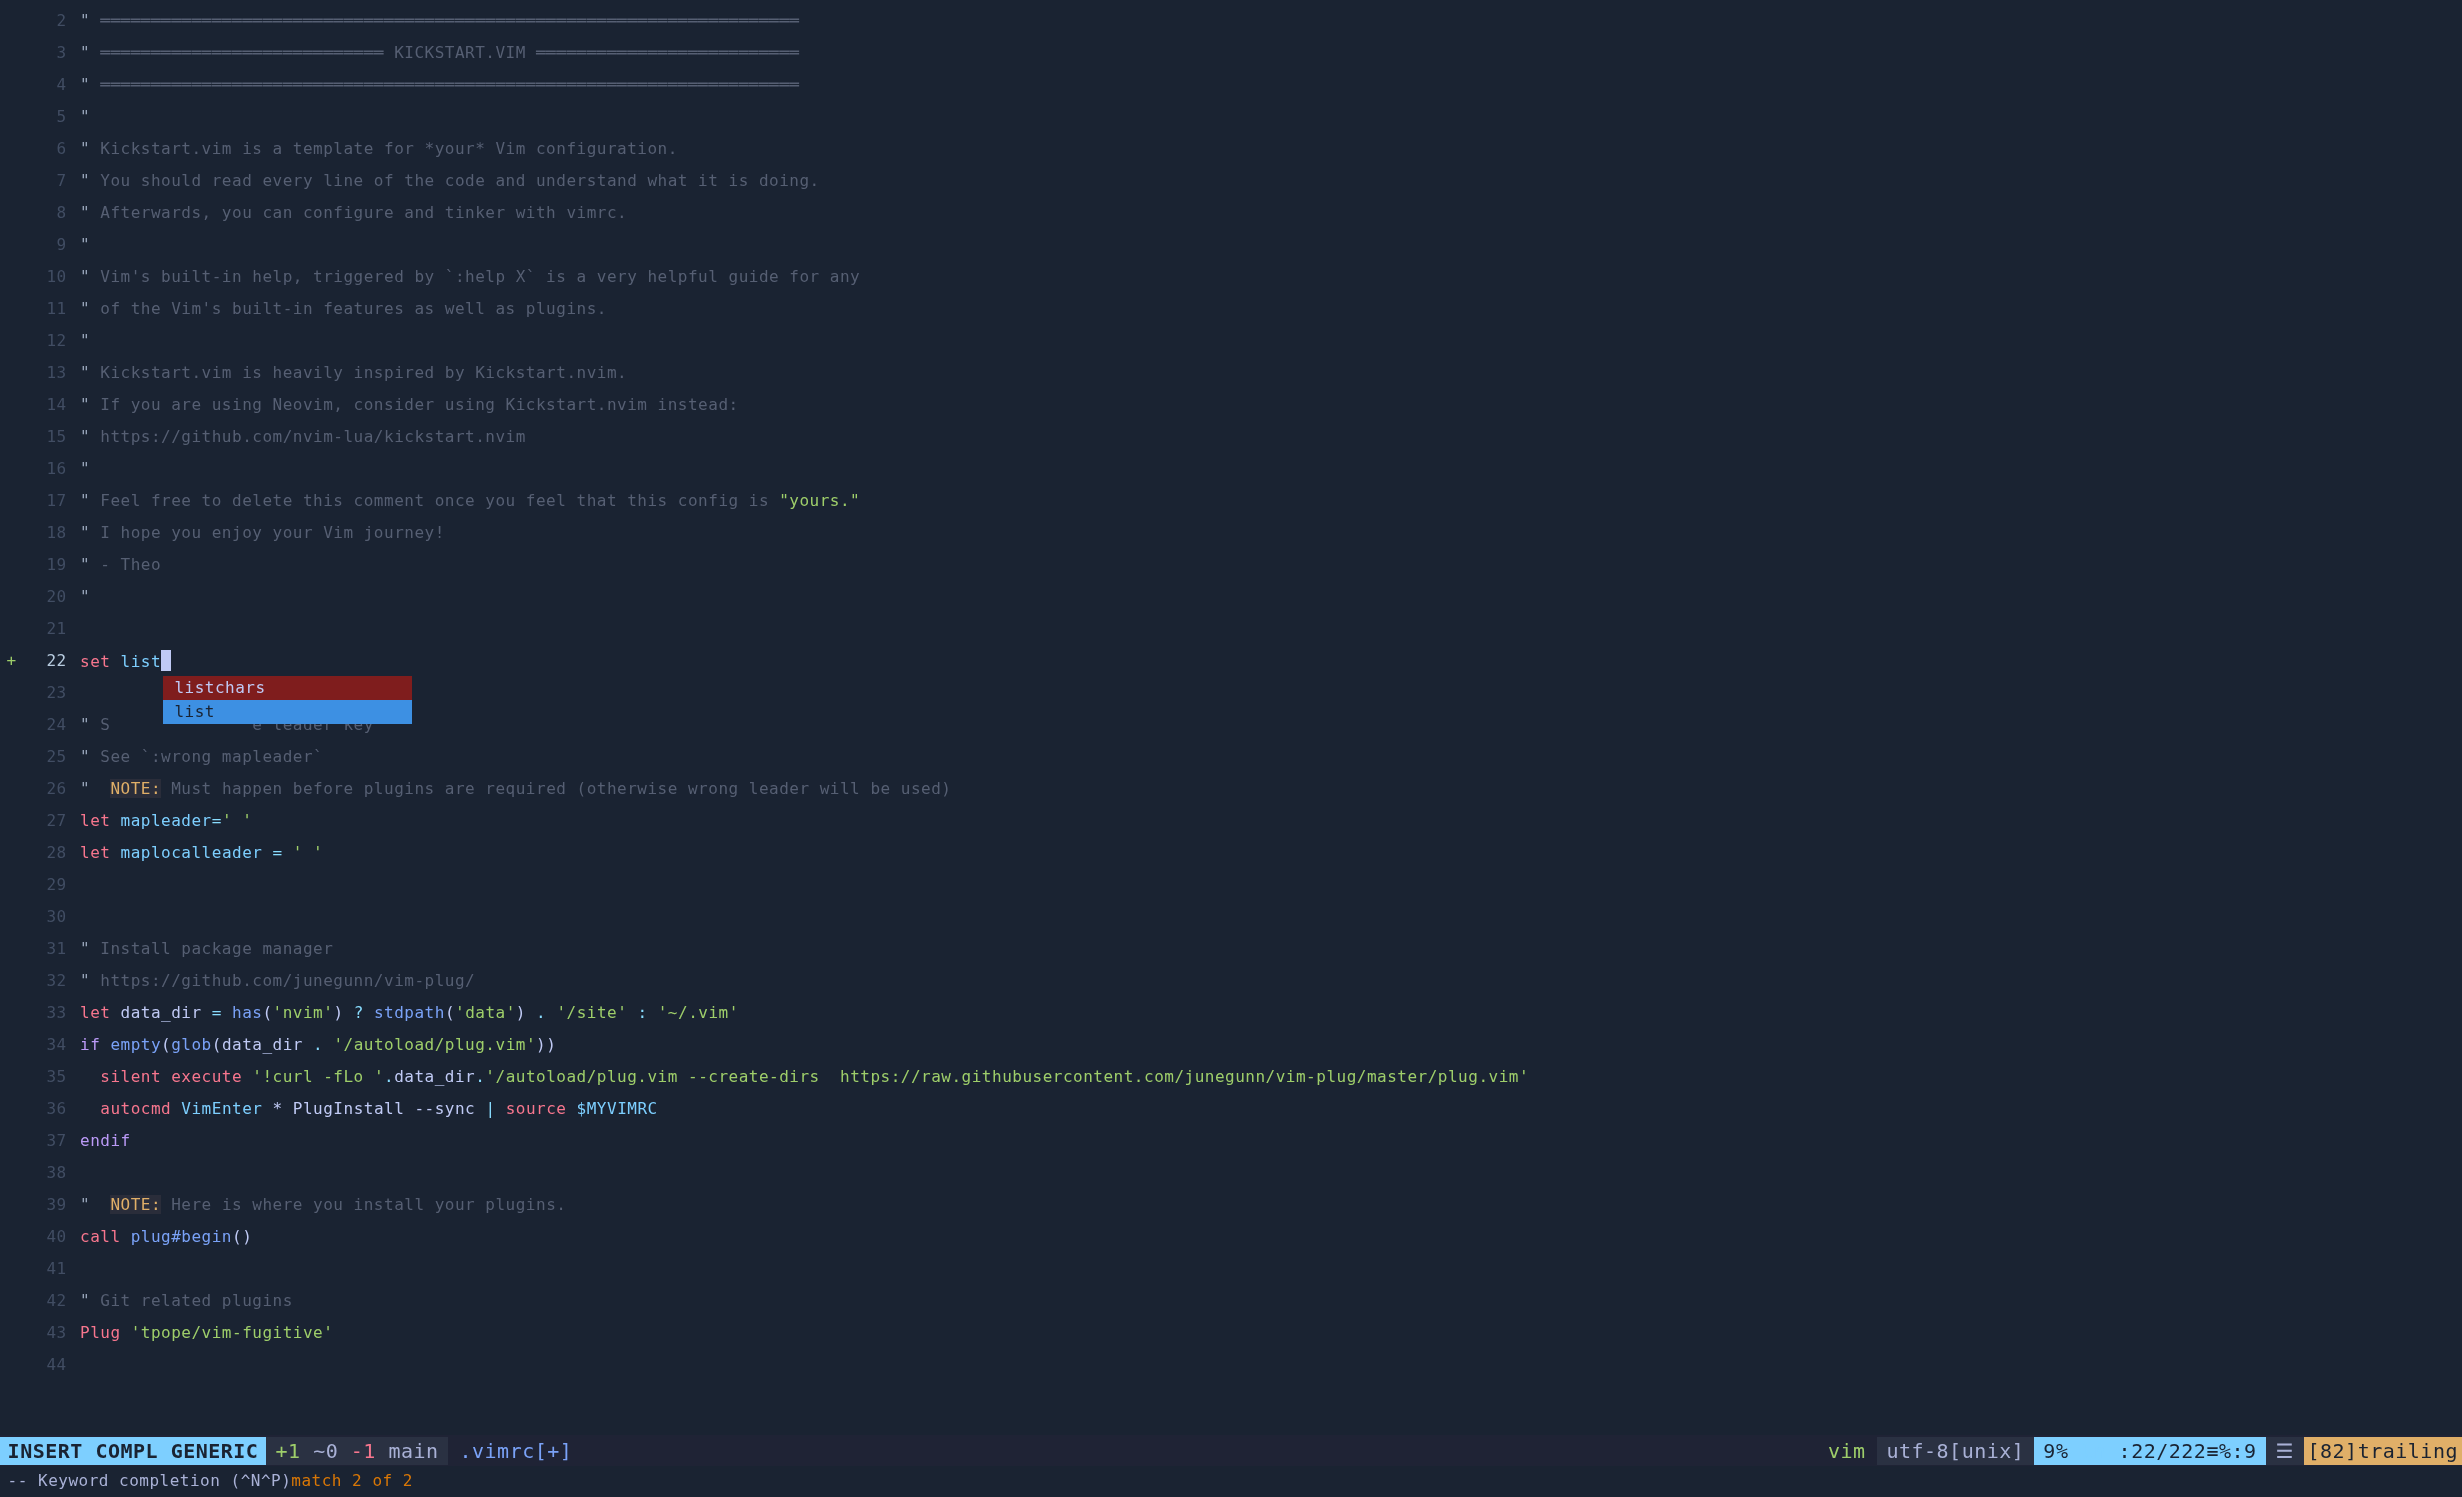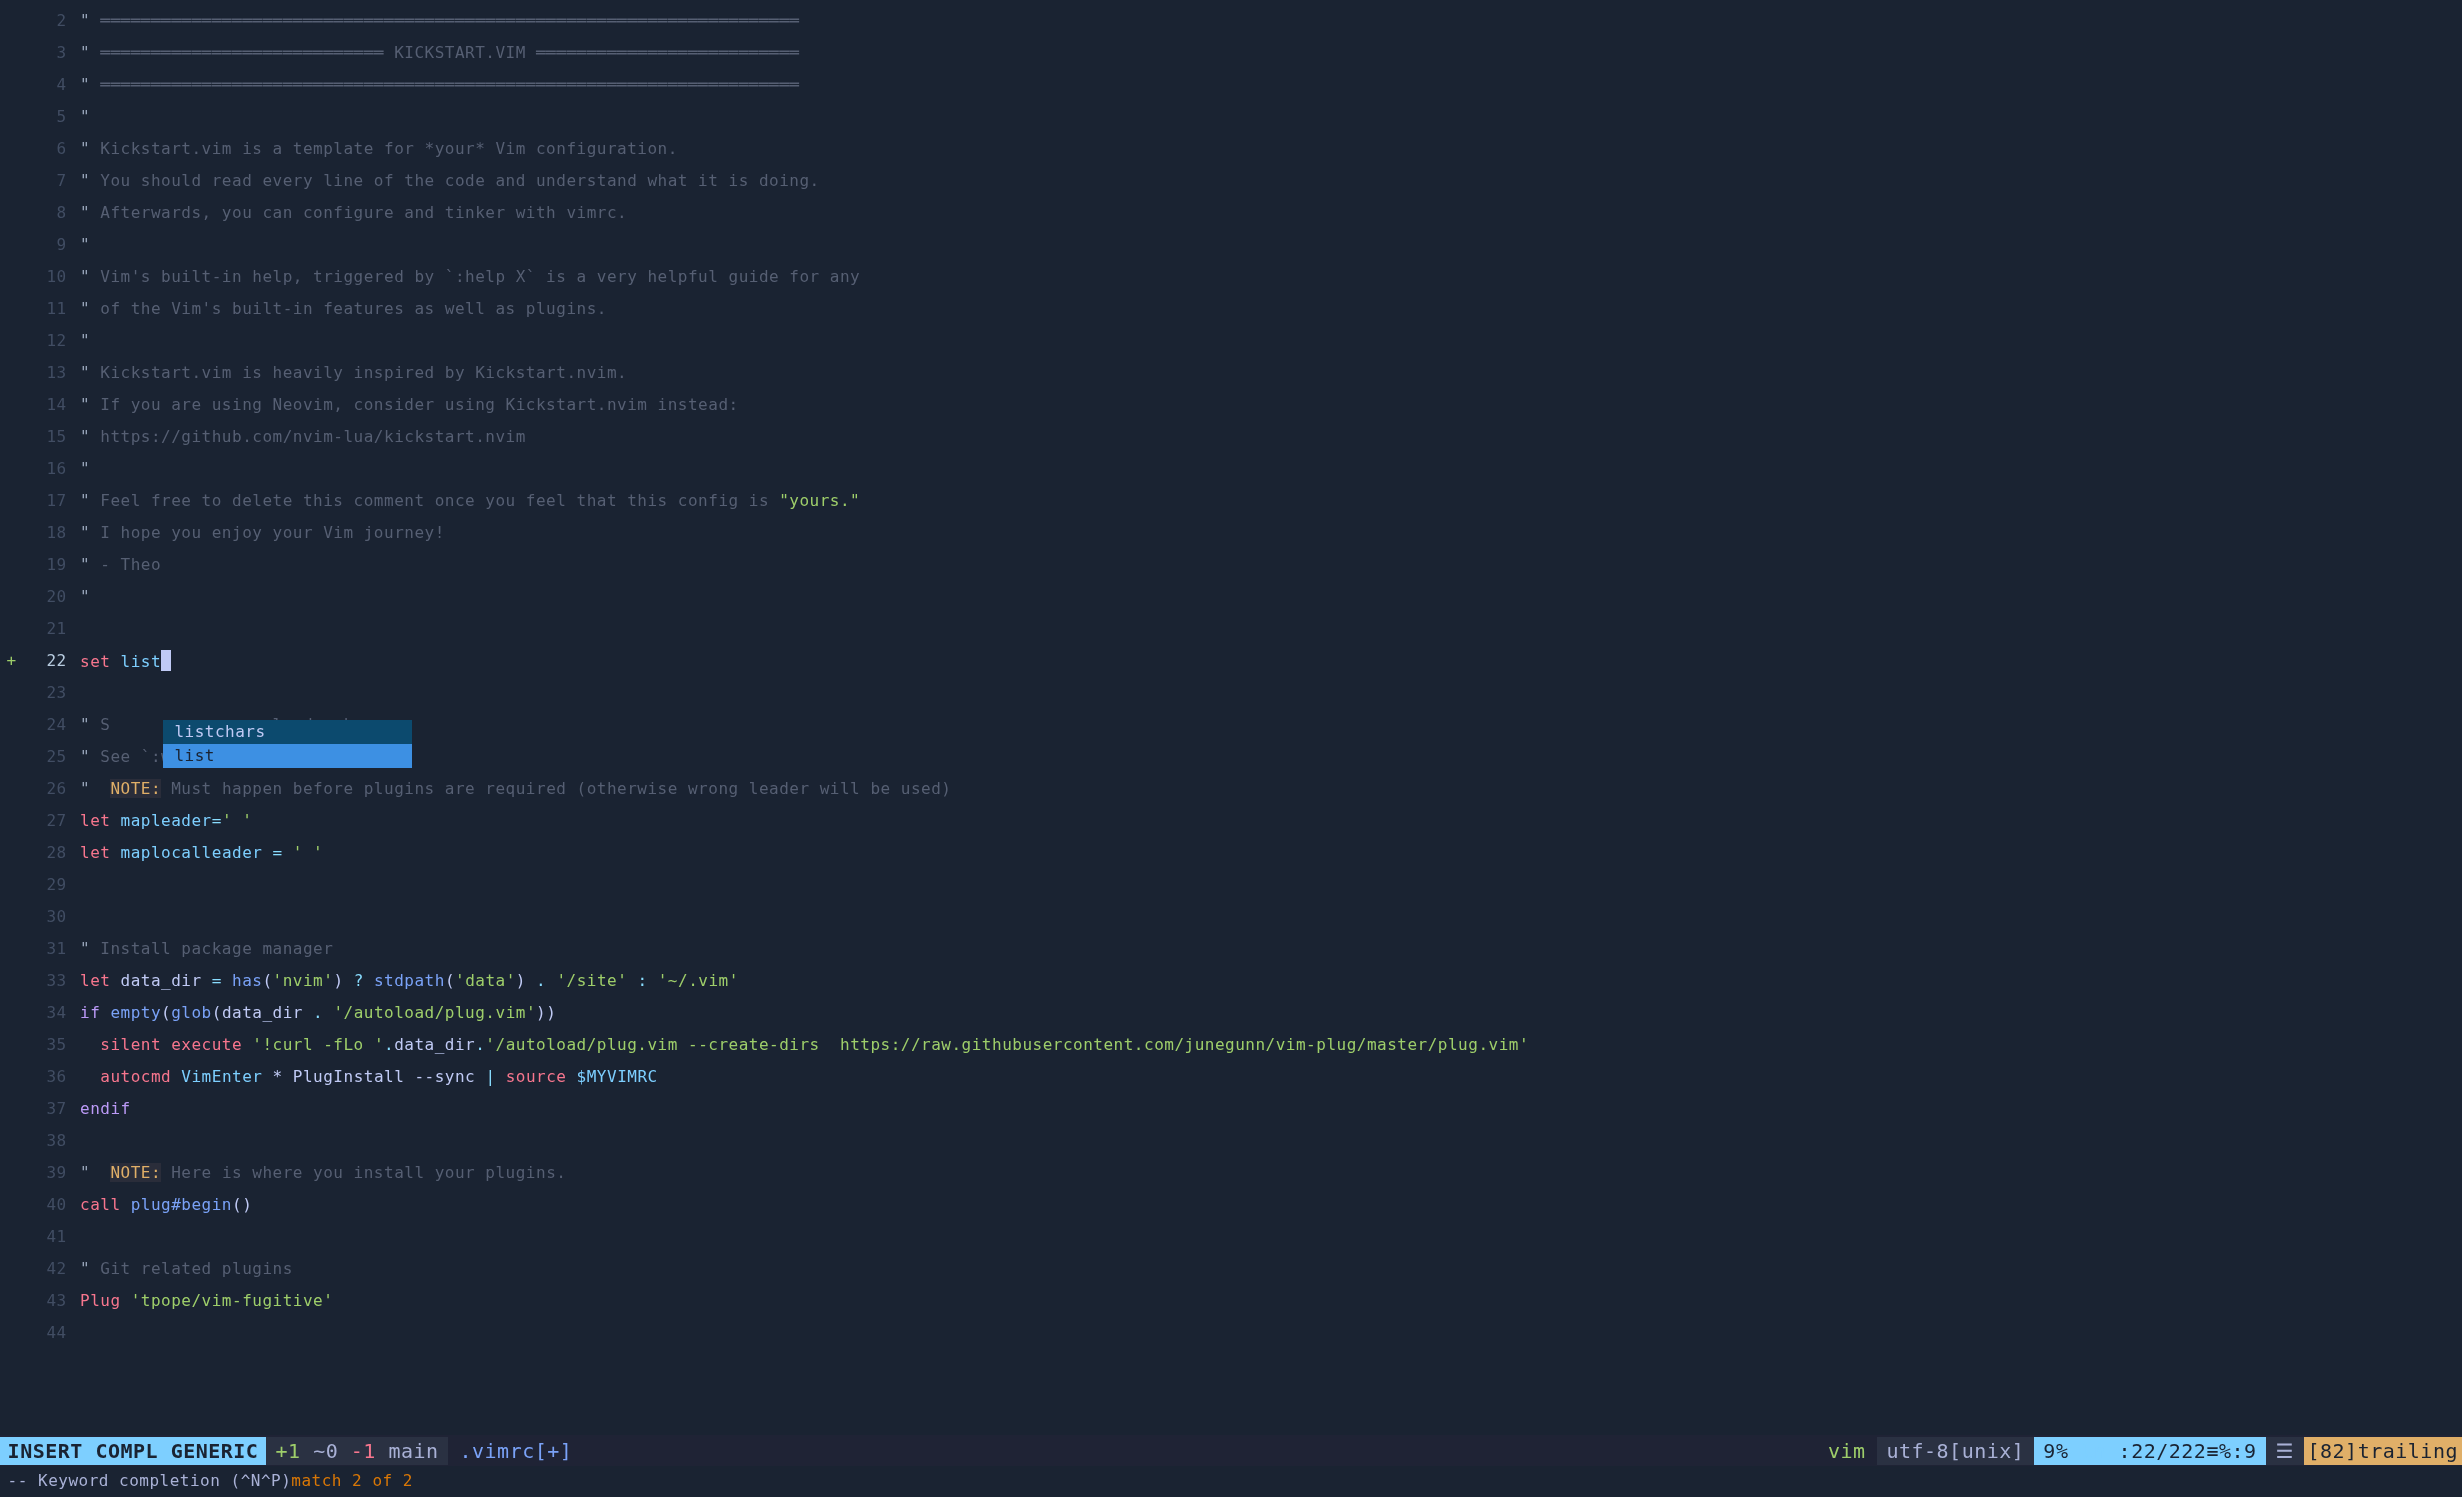--- a/index.html
+++ b/index.html
@@ -61,22 +61,22 @@
     background: #c0caf5;
     color: #1a2332;
     display: inline-block;
     width: 10.4px;
     height: 21px;
     vertical-align: text-bottom;
   }
   .popup {
     position: absolute;
     left: 163px;
-    top: 720px;
-    background: #0c4a6e;
+    top: 676px;
+    background: #7f1d1d;
     font-size: 16px;
     z-index: 10;
   }
   .popup-item {
     padding: 0.9px 11.4px;
     width: 249px;
     color: #a9b1d6;
   }
   .popup-item.highlight {
     color: #c0caf5;
@@ -172,20 +172,21 @@
 
     <div class="line"><span class="sign-col"></span><span class="linenr">23</span><span class="code"></span></div>
     <div class="line"><span class="sign-col"></span><span class="linenr">24</span><span class="code"><span class="comment-bright">"</span><span class="comment"> S</span><span style="visibility:hidden">              </span><span class="comment">e leader key</span></span></div>
     <div class="line"><span class="sign-col"></span><span class="linenr">25</span><span class="code"><span class="comment-bright">"</span><span class="comment"> See `:wrong mapleader`</span></span></div>
     <div class="line"><span class="sign-col"></span><span class="linenr">26</span><span class="code"><span class="comment-bright">"</span><span>  </span><span class="todo">NOTE:</span><span class="comment"> Must happen before plugins are required (otherwise wrong leader will be used)</span></span></div>
     <div class="line"><span class="sign-col"></span><span class="linenr">27</span><span class="code"><span class="kw-red">let</span><span> </span><span class="ident">mapleader</span><span class="op">=</span><span class="str">' '</span></span></div>
     <div class="line"><span class="sign-col"></span><span class="linenr">28</span><span class="code"><span class="kw-red">let</span><span> </span><span class="ident">maplocalleader</span><span> </span><span class="op">=</span><span> </span><span class="str">' '</span></span></div>
     <div class="line"><span class="sign-col"></span><span class="linenr">29</span><span class="code"></span></div>
     <div class="line"><span class="sign-col"></span><span class="linenr">30</span><span class="code"></span></div>
     <div class="line"><span class="sign-col"></span><span class="linenr">31</span><span class="code"><span class="comment-bright">"</span><span class="comment"> Install package manager</span></span></div>
+    <div class="line"><span class="sign-col"></span><span class="linenr">32</span><span class="code"><span class="comment-bright">"</span><span class="comment"> https://github.com/junegunn/vim-plug/</span></span></div>
     <div class="line"><span class="sign-col"></span><span class="linenr">33</span><span class="code"><span class="kw-red">let</span><span> </span><span class="var">data_dir</span><span> </span><span class="op">=</span><span> </span><span class="func">has</span><span class="punct">(</span><span class="str">'nvim'</span><span class="punct">)</span><span> </span><span class="op">?</span><span> </span><span class="func">stdpath</span><span class="punct">(</span><span class="str">'data'</span><span class="punct">)</span><span> </span><span class="op">.</span><span> </span><span class="str">'/site'</span><span> </span><span class="op">:</span><span> </span><span class="str">'~/.vim'</span></span></div>
     <div class="line"><span class="sign-col"></span><span class="linenr">34</span><span class="code"><span class="kw">if</span><span> </span><span class="func">empty</span><span class="punct">(</span><span class="func">glob</span><span class="punct">(</span><span class="var">data_dir</span><span> </span><span class="op">.</span><span> </span><span class="str">'/autoload/plug.vim'</span><span class="punct">)</span><span class="punct">)</span></span></div>
     <div class="line"><span class="sign-col"></span><span class="linenr">35</span><span class="code"><span>  </span><span class="kw-red">silent</span><span> </span><span class="kw-red">execute</span><span> </span><span class="str">'!curl -fLo '</span><span class="op">.</span><span class="var">data_dir</span><span class="op">.</span><span class="str">'/autoload/plug.vim --create-dirs  https://raw.githubusercontent.com/junegunn/vim-plug/master/plug.vim'</span></span></div>
     <div class="line"><span class="sign-col"></span><span class="linenr">36</span><span class="code"><span>  </span><span class="kw-red">autocmd</span><span> </span><span class="ident">VimEnter</span><span> </span><span class="var">*</span><span> </span><span class="var">PlugInstall</span><span> </span><span class="var">--sync</span><span> </span><span class="op">|</span><span> </span><span class="kw-red">source</span><span> </span><span class="ident">$MYVIMRC</span></span></div>
     <div class="line"><span class="sign-col"></span><span class="linenr">37</span><span class="code"><span class="kw">endif</span></span></div>
     <div class="line"><span class="sign-col"></span><span class="linenr">38</span><span class="code"></span></div>
     <div class="line"><span class="sign-col"></span><span class="linenr">39</span><span class="code"><span class="comment-bright">"</span><span>  </span><span class="todo">NOTE:</span><span class="comment"> Here is where you install your plugins.</span></span></div>
     <div class="line"><span class="sign-col"></span><span class="linenr">40</span><span class="code"><span class="kw-red">call</span><span> </span><span class="func">plug#begin</span><span class="punct">(</span><span class="punct">)</span></span></div>
     <div class="line"><span class="sign-col"></span><span class="linenr">41</span><span class="code"></span></div>
     <div class="line"><span class="sign-col"></span><span class="linenr">42</span><span class="code"><span class="comment-bright">"</span><span class="comment"> Git related plugins</span></span></div>

